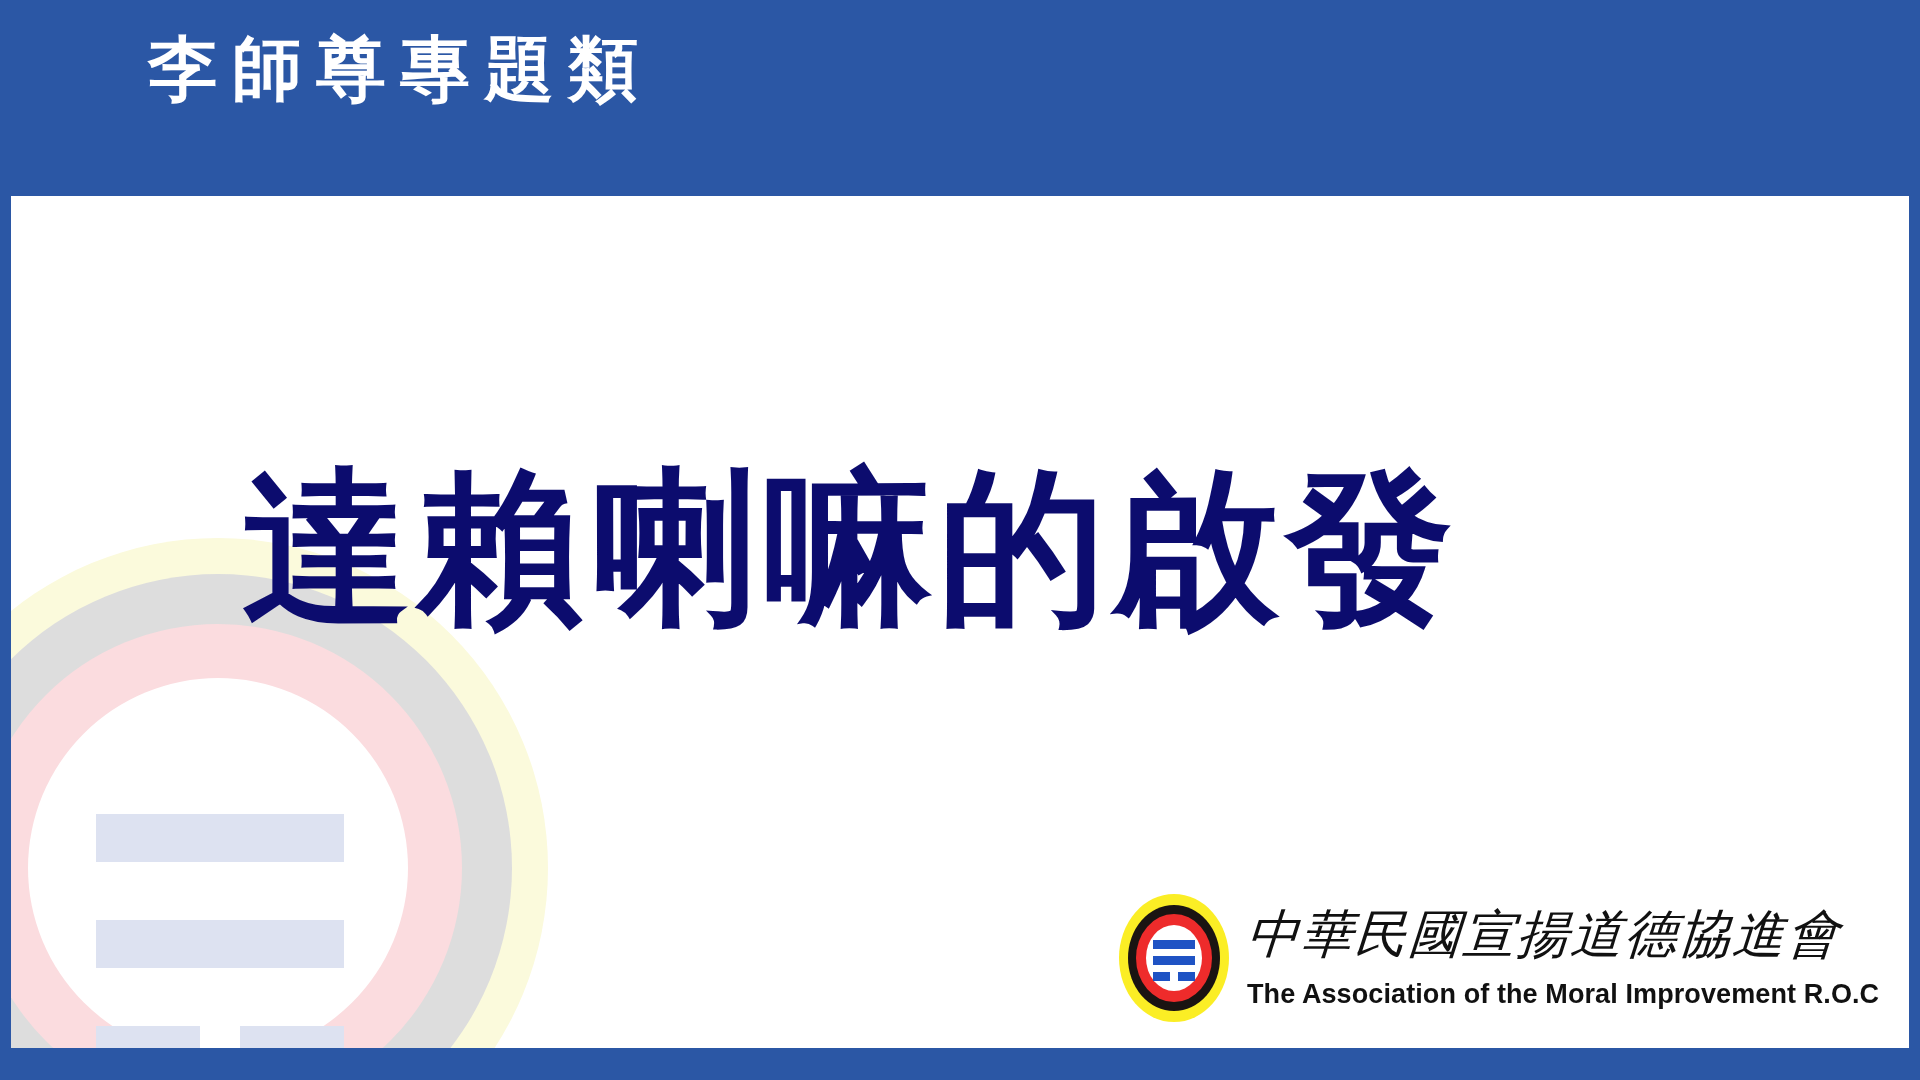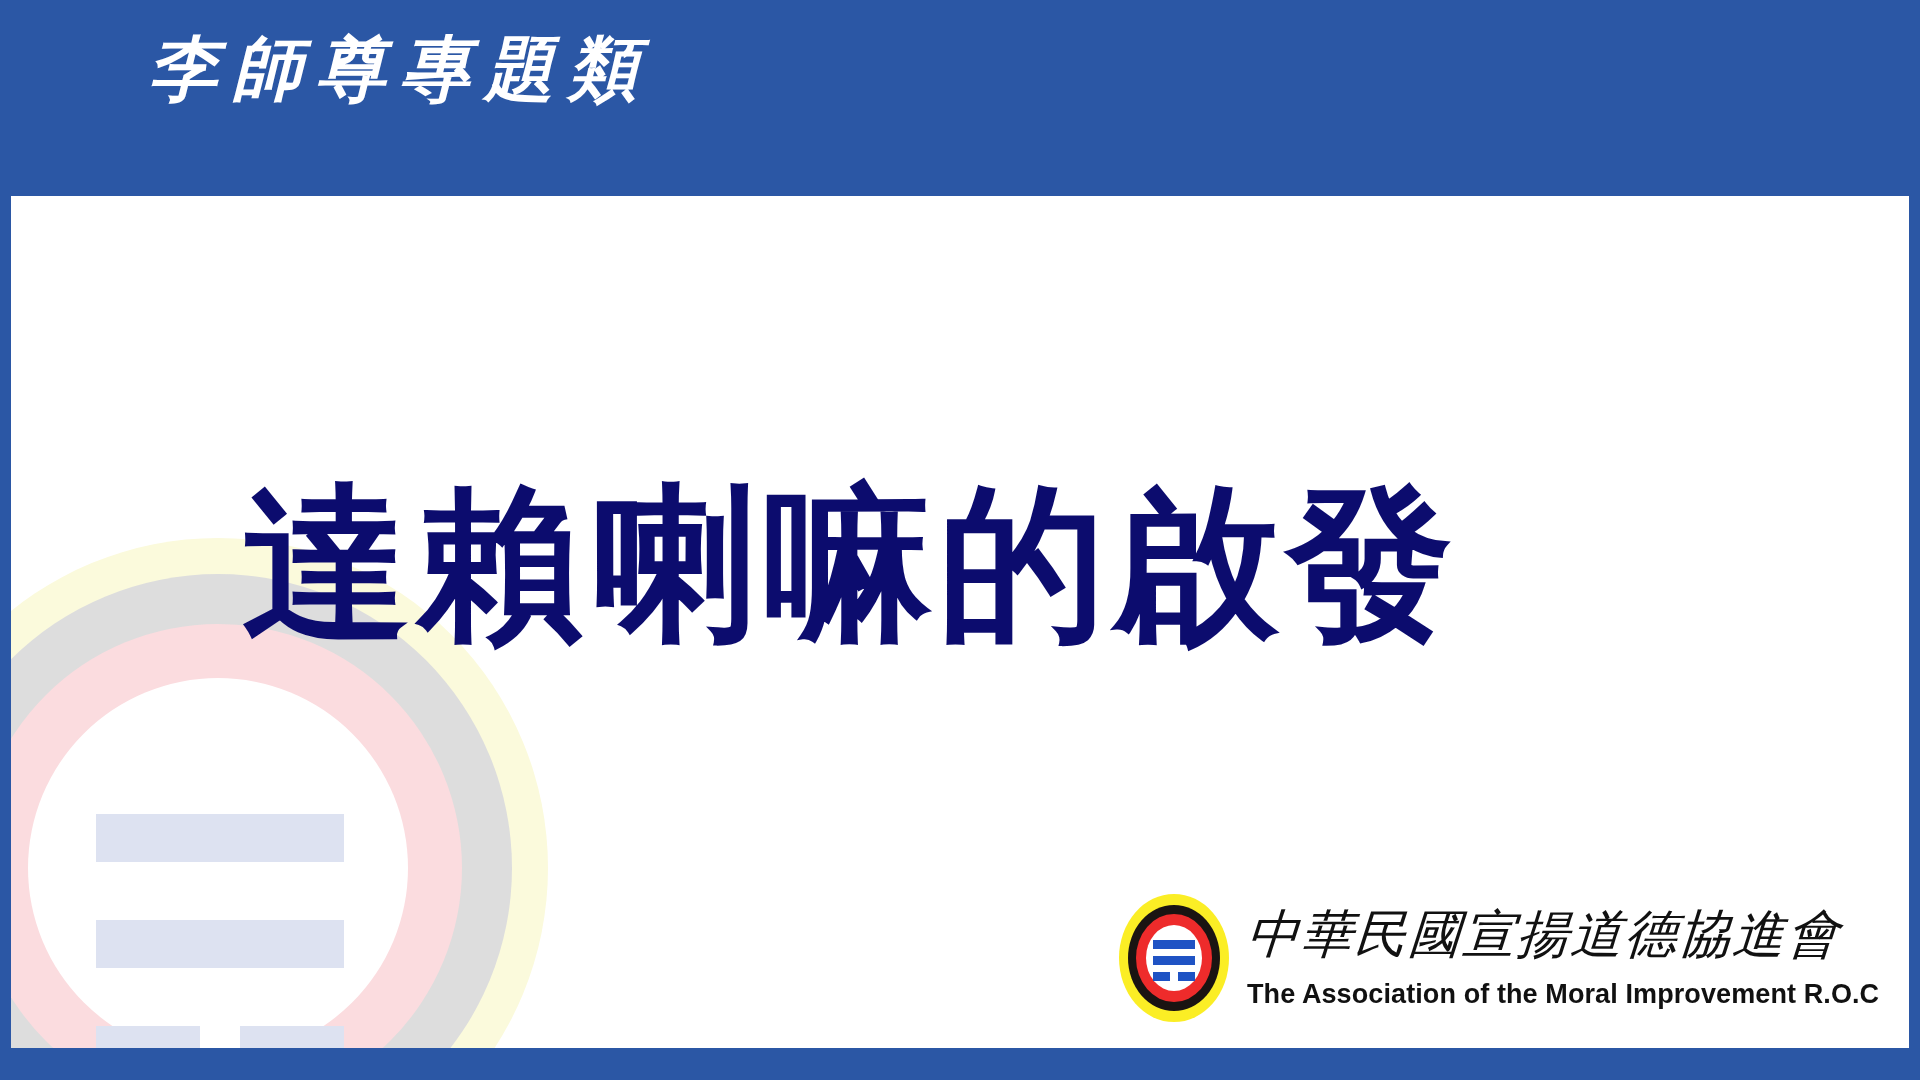--- a/index.html
+++ b/index.html
@@ -37,21 +37,20 @@
     position: absolute;
     left: 148px;
     top: 34px;
     font-size: 70px;
     line-height: 1;
     font-weight: bold;
     color: #ffffff;
     letter-spacing: 14px;
     white-space: nowrap;
     font-family: "DejaVu Sans", "Liberation Sans", sans-serif;
-    font-style: italic;
   }
 
   
   .content-panel {
     position: absolute;
     left: 11px;
     top: 196px;
     width: 1898px;
     height: 852px;
     background: #ffffff;
@@ -99,21 +98,21 @@
   }
   .wm-bar-1 { left: 208px; top: 276px; width: 248px; height: 48px; }
   .wm-bar-2 { left: 208px; top: 382px; width: 248px; height: 48px; }
   .wm-bar-3a { left: 208px; top: 488px; width: 104px; height: 48px; }
   .wm-bar-3b { left: 352px; top: 488px; width: 104px; height: 48px; }
 
   
   .main-title {
     position: absolute;
     left: 0;
-    top: 284px;
+    top: 268px;
     width: 1680px;
     text-align: center;
     font-size: 168px;
     line-height: 1;
     font-weight: bold;
     color: #0c0c6e;
     letter-spacing: 6px;
     white-space: nowrap;
     z-index: 3;
     font-family: "DejaVu Sans", "Liberation Sans", sans-serif;

